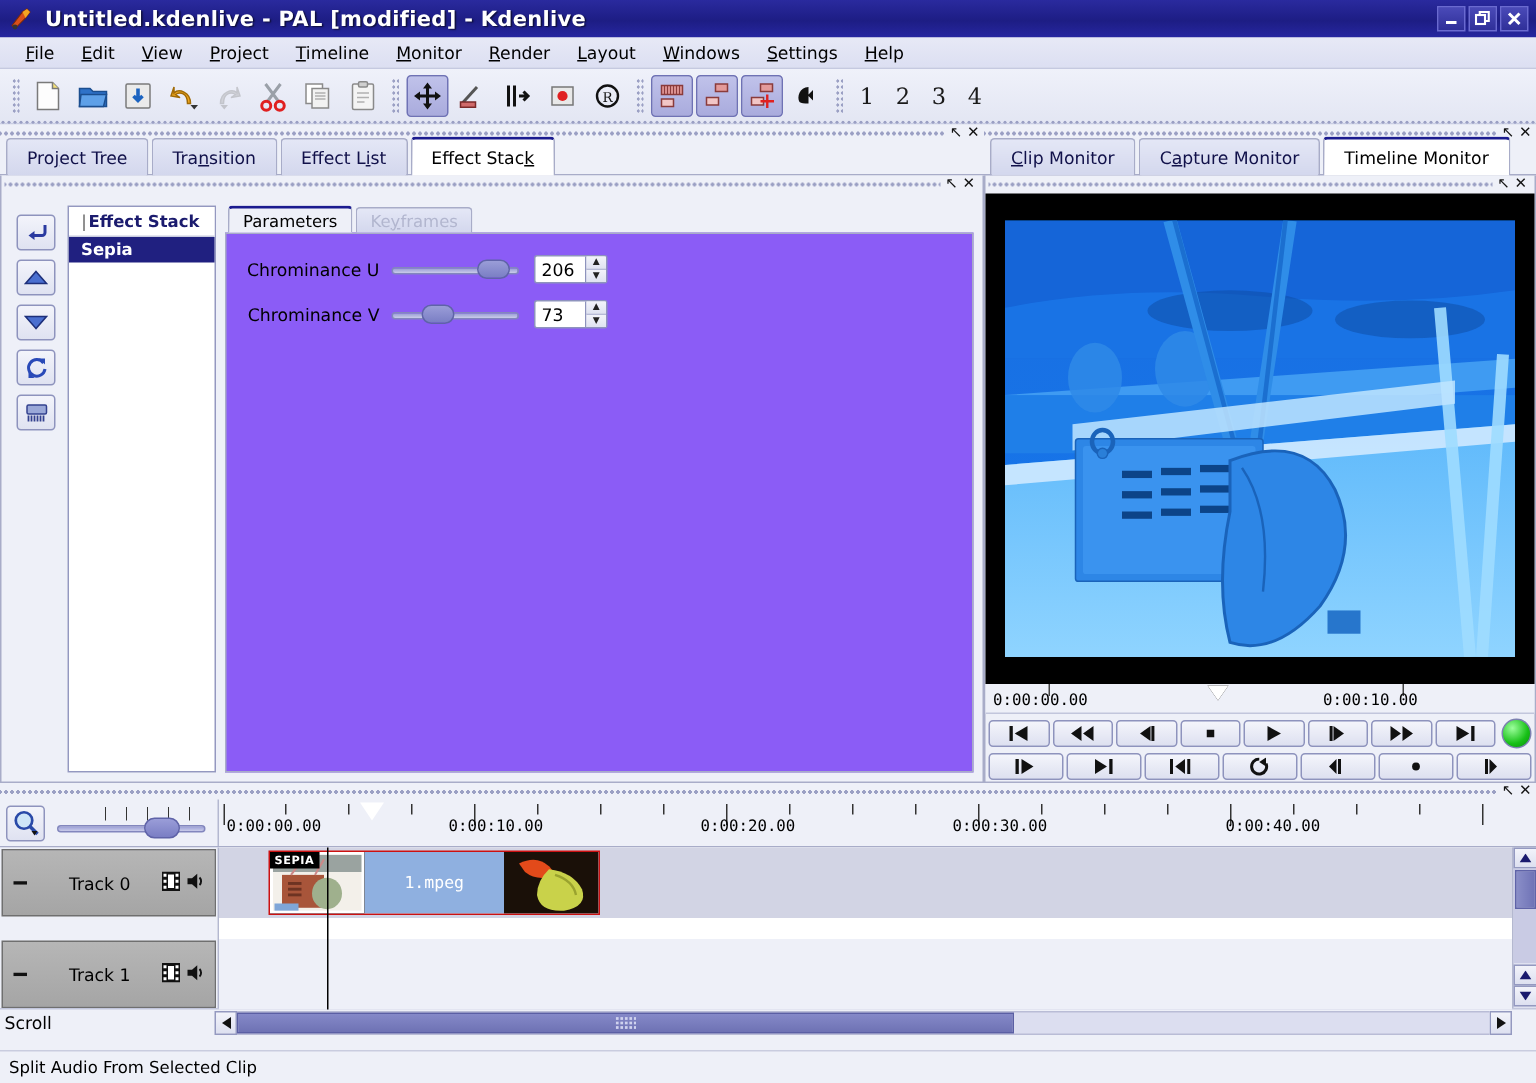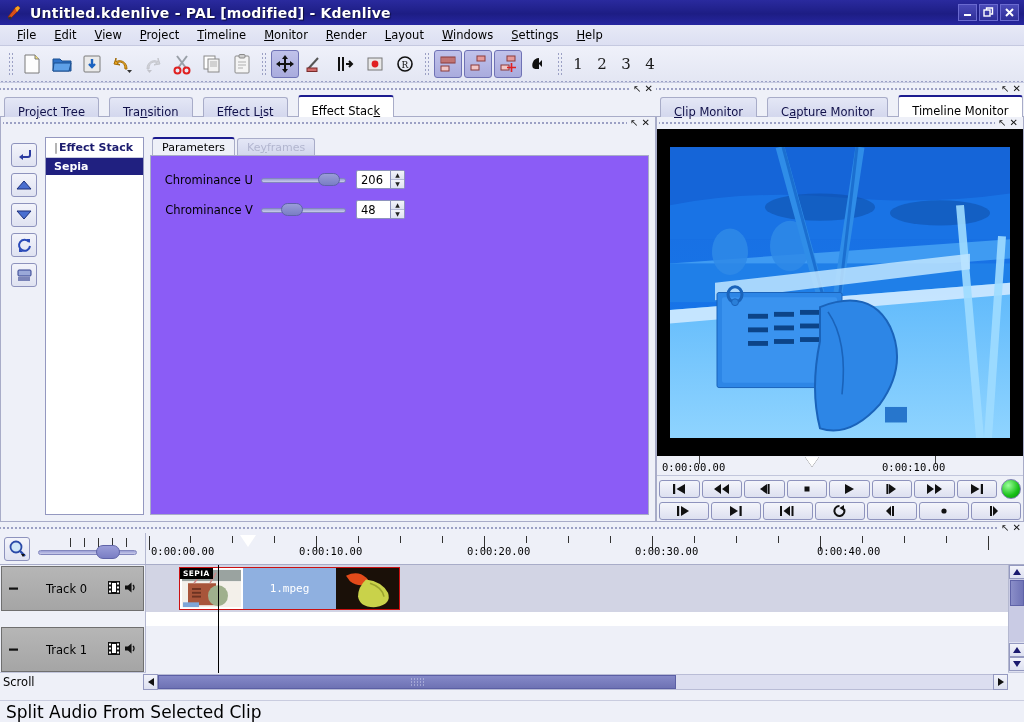--- a/index.html
+++ b/index.html
@@ -102,27 +102,27 @@
   }
   .dock-ctrl { display: flex; gap: 3px; padding-right: 3px; background: #eef0f8; padding-left:3px;}
   .dock-ctrl span { font-size: 10px; color: #111; line-height: 10px; cursor: default; }
 
   
   .tabrow { display: flex; align-items: flex-end; height: 22px; padding-left: 4px; position: relative;}
   .tabrow::after {
     content:""; position: absolute; left:0; right:0; bottom:0; height:1px; background:#a8acc8;
   }
   .tab {
-    height: 20px; padding: 7px 13px;
-    display: flex; align-items: flex-start;
+    height: 20px; padding: 12px 13px;
+    display: flex; align-items: center;
     font-size: 11.5px; color: #11114a;
     background: linear-gradient(180deg,#e4e7f6,#d3d7ed);
     border: 1px solid #a8acc8; border-bottom: none;
     border-radius: 3px 3px 0 0;
-    margin-right: 10px; position: relative; z-index: 1;
+    margin-right: 2px; position: relative; z-index: 1;
     white-space: nowrap;
   }
   .tab.active {
     background: #ffffff; height: 22px;
     border-top: 2px solid #1b1b8f;
     color: #000; font-weight: normal; z-index: 3;
   }
   .tab u { text-decoration: underline; }
 
   .panel-body {
@@ -314,21 +314,21 @@
     border:1px solid #5b5fa4; }
   .hs-grip { position:absolute; top:50%; left:50%; transform:translate(-50%,-50%);
     width:14px;height:9px;
     background-image: radial-gradient(#cfd2ee 40%, transparent 41%);
     background-size:3px 3px;}
 
   
   .statusbar {
     position:absolute; left:0; top:700px; width:1024px; height:22px;
     background:#eef0f8; border-top:1px solid #c9ccdf;
-    display:flex; align-items:center; padding:0 6px; font-size:17px; color:#000;
+    display:flex; align-items:center; padding:0 6px; font-size:11px; color:#000;
   }
   .sb-left { flex:1; }
   .sb-right { text-align:right; white-space:nowrap; }
 
   .closex { font-size:10px; line-height:10px; }
 </style>
 </head>
 <body>
 
 <div class="titlebar">
@@ -590,21 +590,21 @@
               </div>
             </div>
 
             <div class="prow">
               <div class="plabel">Chrominance V</div>
               <div class="slider">
                 <div class="slider-track"></div>
                 <div class="slider-handle" style="left:20px;"></div>
               </div>
               <div class="spinbox">
-                <div class="spin-val">48</div>
+                <div class="spin-val">73</div>
                 <div class="spin-btns">
                   <div class="spin-up">▲</div>
                   <div class="spin-dn">▼</div>
                 </div>
               </div>
             </div>
 
           </div>
         </div>
       </div>

